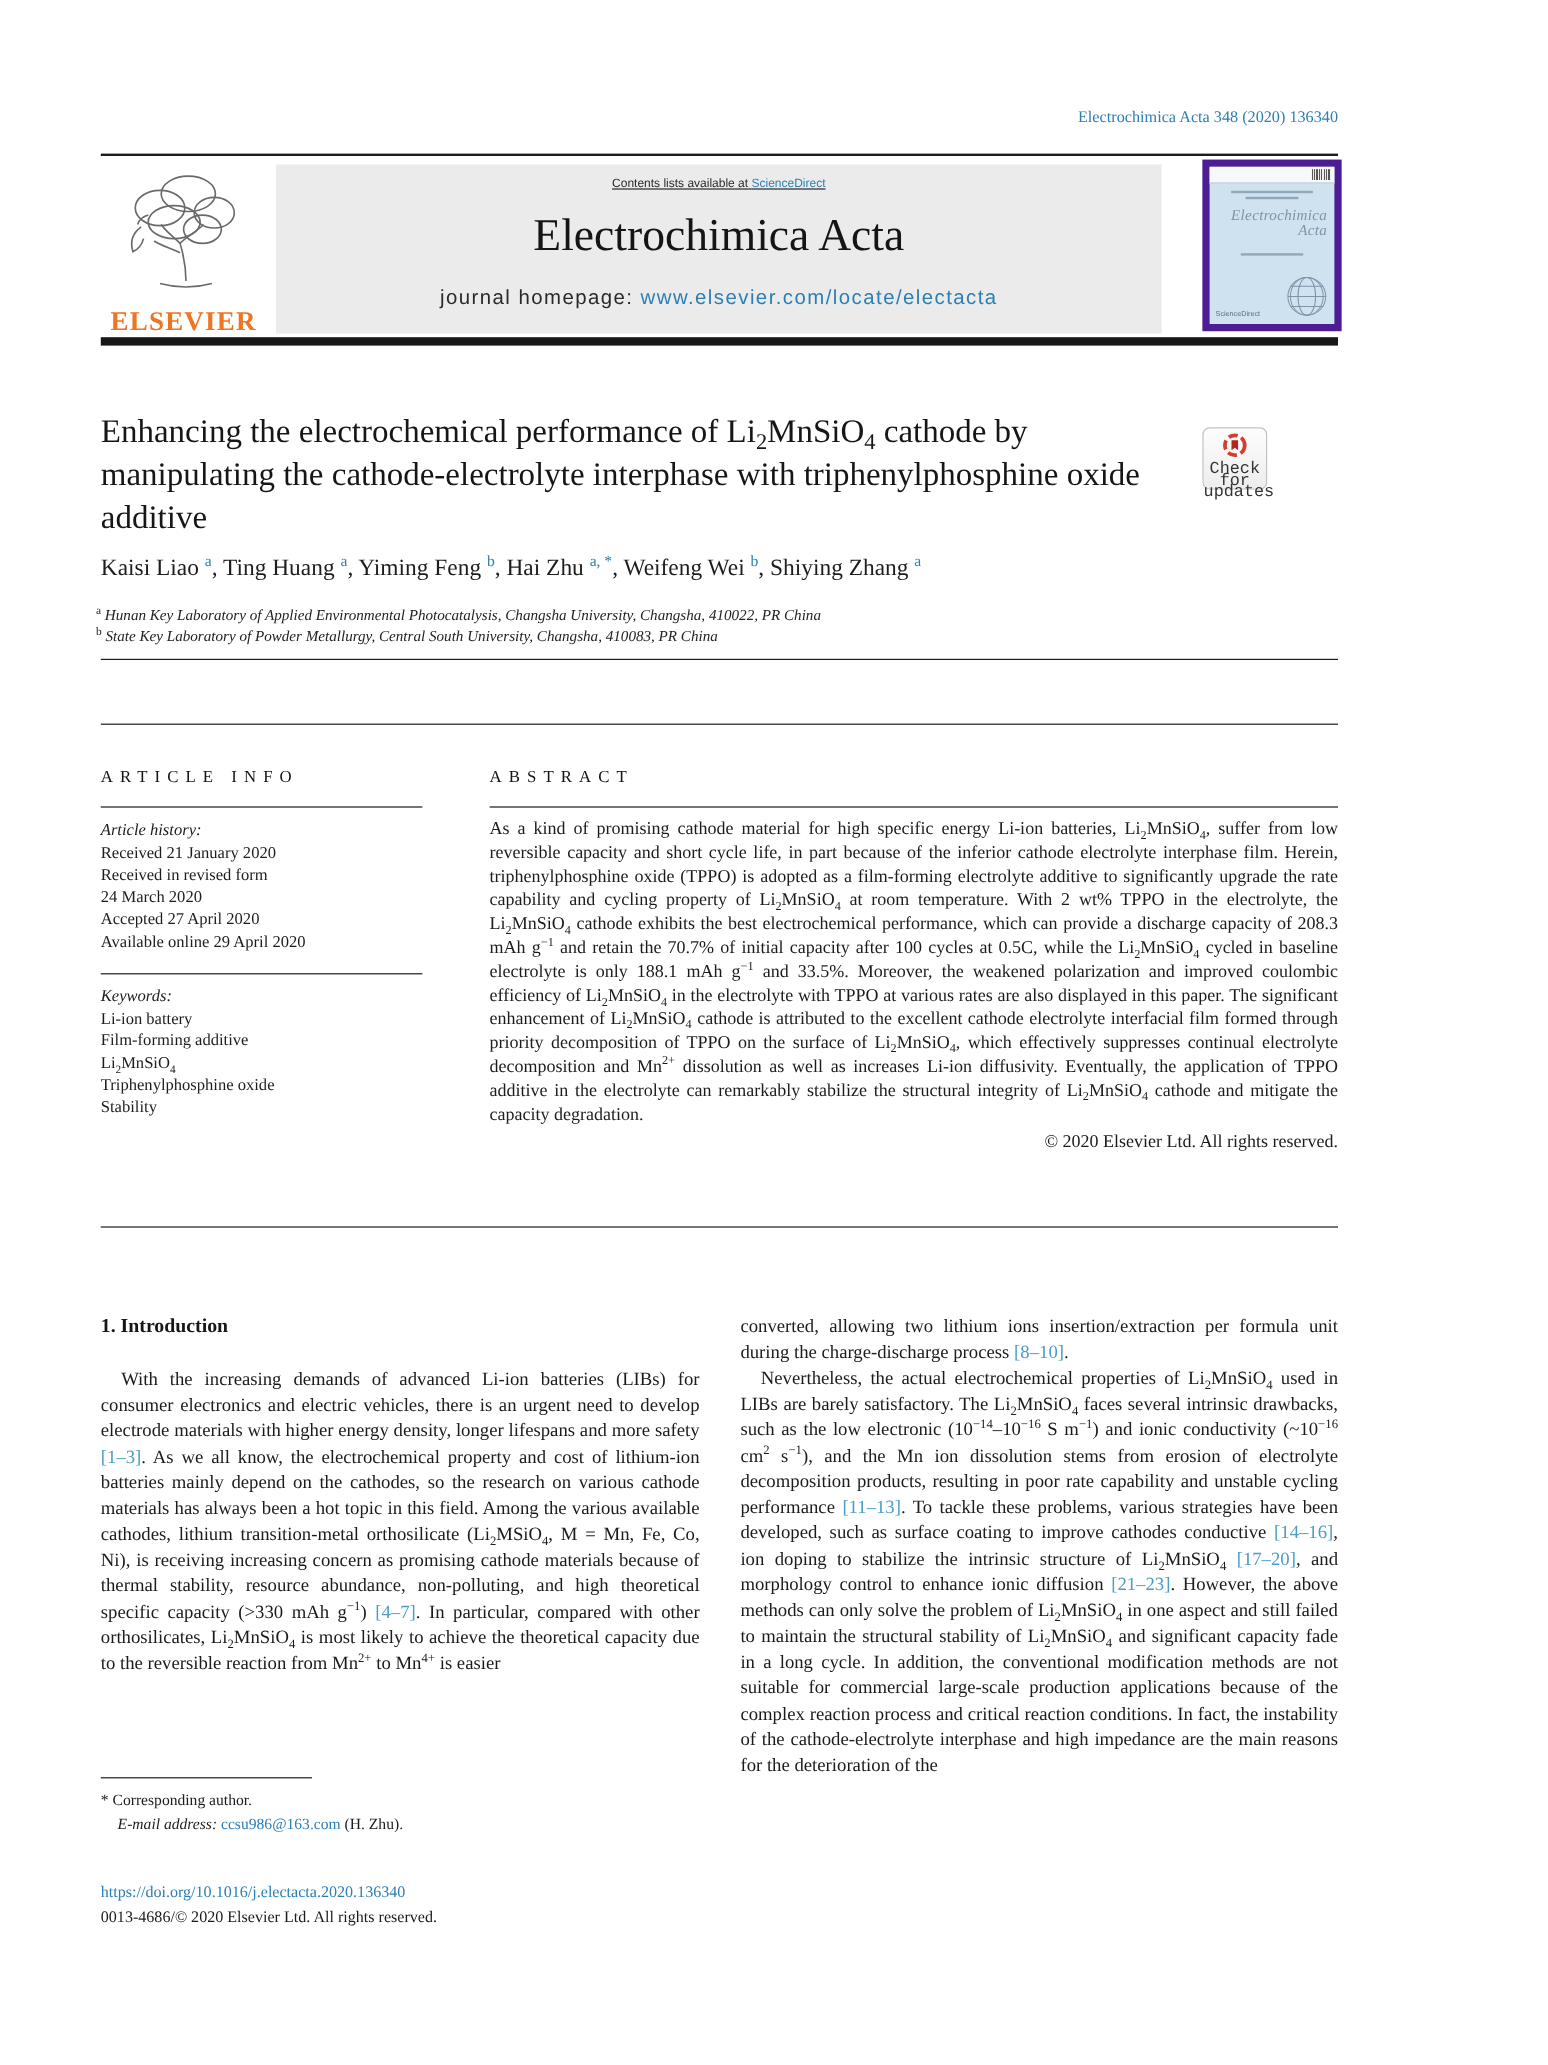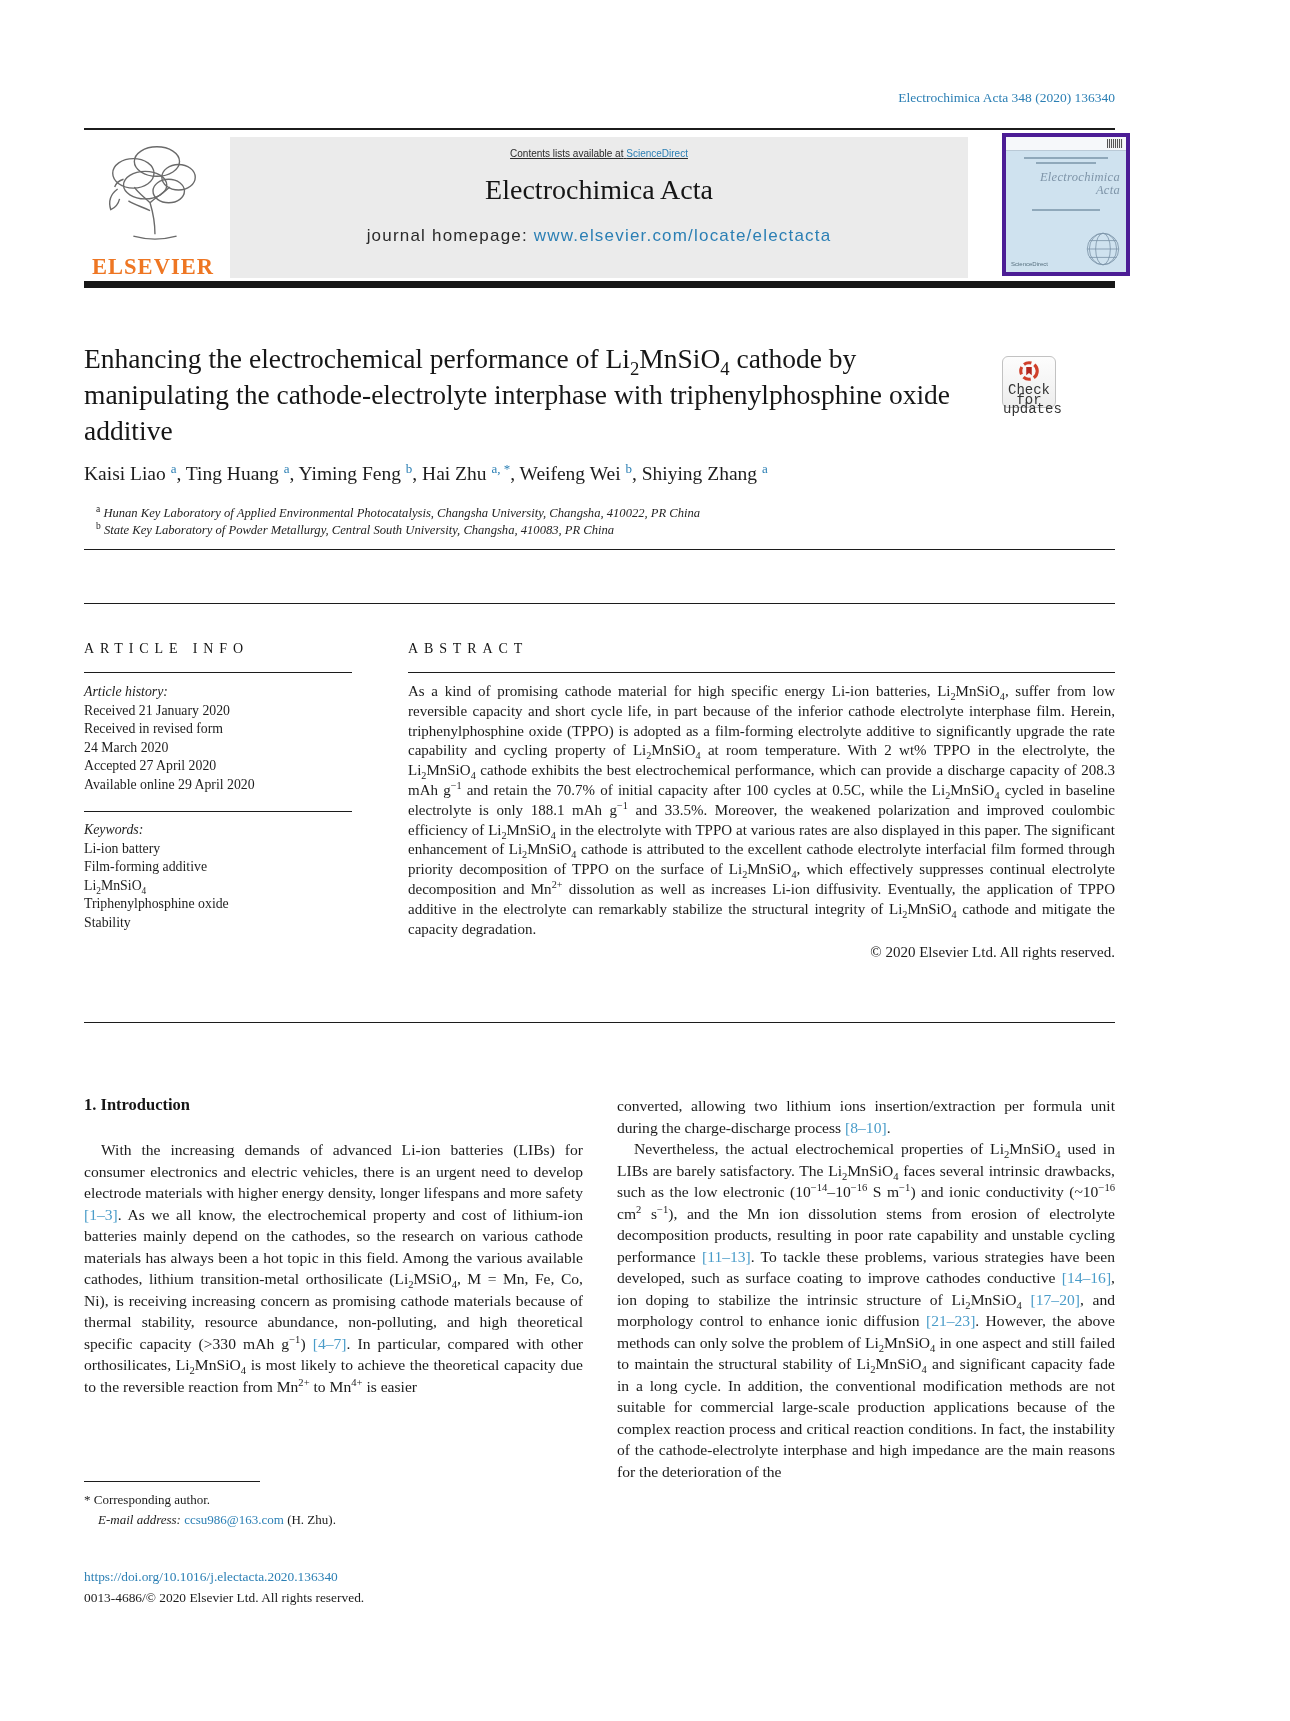--- a/index.html
+++ b/index.html
@@ -20,41 +20,41 @@
 
   .journal-ref { position:absolute; top:90px; left:84px; width:1031px; text-align:right; font-size:13.5px; }
 
   .top-rule { top:128px; height:1.5px; }
 
   .elsevier { position:absolute; left:88px; top:136px; width:130px; text-align:center; }
   .elsevier .wordmark { margin-top:2px; font-size:22.5px; letter-spacing:1px; color:var(--elsevier_orange,#ee7623); font-weight:600; }
 
   .headerbox { position:absolute; left:230px; top:137px; width:738px; height:141px; background:var(--header_bg,#ebebeb); text-align:center; }
   .contents-line { margin-top:11px; font-size:10px; color:#2a2a2a;text-decoration:underline; }
-  .jname { margin-top:15px; font-size:28px; color:#151515; }
+  .jname { margin-top:15px; font-size:38px; color:#151515; }
   .homepage { margin-top:20px; font-size:17px; letter-spacing:1.2px; color:#2a2a2a; }
 
-  .cover { position:absolute; left:1002px; top:133px; width:128px; height:143px; background:var(--cover_bg,#cfe2ef); border:4px solid #4c1d95; box-sizing:border-box; }
+  .cover { position:absolute; left:1002px; top:133px; width:116px; height:143px; background:var(--cover_bg,#cfe2ef); border:6px solid #4c1d95; box-sizing:border-box; }
   .cover .topstrip { position:absolute; top:0; left:0; right:0; height:13px; background:#f6f8fa; border-bottom:1px solid #b9c9d6; }
   .cover .barcode { position:absolute; top:2px; right:3px; width:16px; height:9px; background:repeating-linear-gradient(90deg,#555 0 1px,#eee 1px 2px); }
   .cover .tinybar { position:absolute; left:18px; right:18px; height:2px; background:#8fa8ba; }
   .cover .ctitle { position:absolute; top:34px; right:6px; text-align:right; font-style:italic; font-size:12.5px; line-height:13px; color:#7e94a8; letter-spacing:0.3px; }
   .cover .brand { position:absolute; bottom:5px; left:5px; font-size:6px; color:#57707f; }
 
   .bar { position:absolute; left:84px; top:281px; width:1031px; height:7px; background:#171717; }
 
   .title { position:absolute; left:84px; top:341px; width:916px; margin:0; font-size:27.5px; line-height:36px; font-weight:normal; color:#161616; }
 
   .badge { position:absolute; left:1002px; top:356px; width:54px; height:52px; border:1px solid #c2c2c2; border-radius:6px; background:linear-gradient(#fdfdfd,#ededed); text-align:center; box-sizing:border-box; padding-top:3px; }
   .badge .bl { font-size:14px; line-height:9.5px; color:#333; font-family:Liberation Mono, monospace; }
 
   .authors { position:absolute; left:84px; top:463px; width:920px; font-size:19.5px; color:#1d1d1d; }
   .authors sup { font-size:13px; }
 
-  .affils { position:absolute; left:96px; top:505px; width:960px; font-size:12.6px; line-height:17px; font-style:italic; color:#222; }
+  .affils { position:absolute; left:80px; top:505px; width:960px; font-size:12.6px; line-height:17px; font-style:italic; color:#222; }
   .affils sup { font-size:9.5px; font-style:normal; }
 
   .mid-rule { top:549px; height:1px; }
   .sect-rule { top:603px; height:1px; }
 
   .colhead { position:absolute; top:641px; font-size:14px; letter-spacing:0.42em; color:#141414; }
   .headrule-info { position:absolute; left:84px; top:672px; width:268px; height:1px; background:#1c1c1c; }
   .headrule-abs  { position:absolute; left:408px; top:672px; width:707px; height:1px; background:#1c1c1c; }
 
   .infocol { position:absolute; left:84px; top:683px; width:268px; font-size:13.8px; line-height:18.5px; color:#1d1d1d; }

